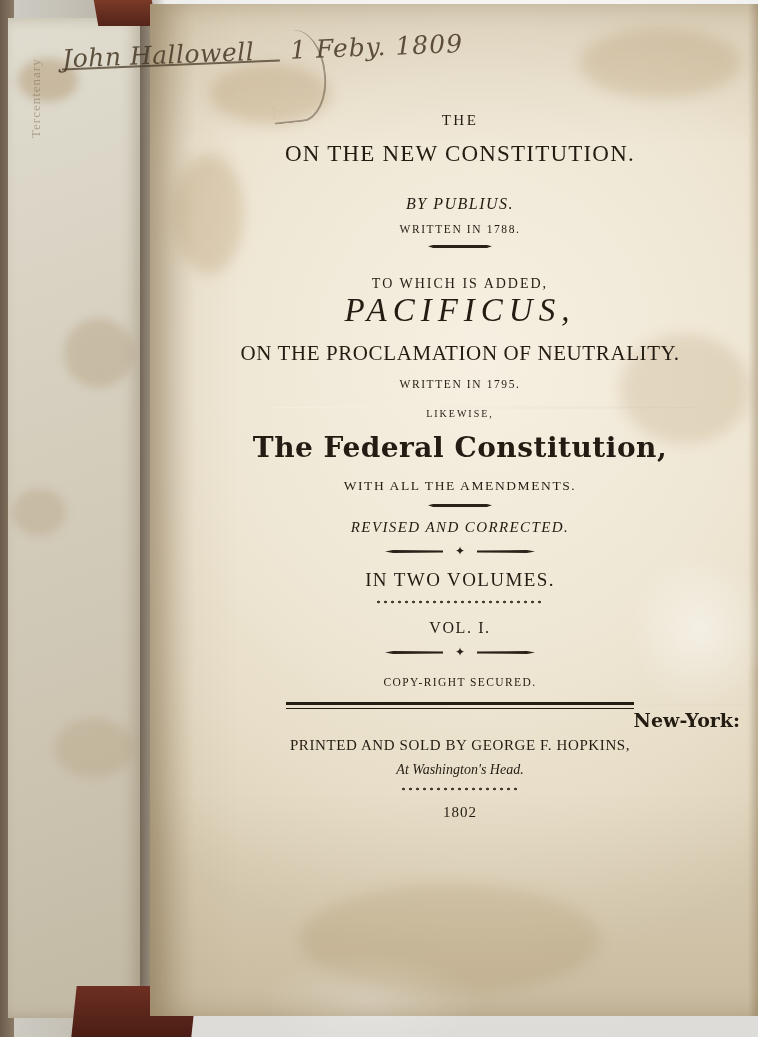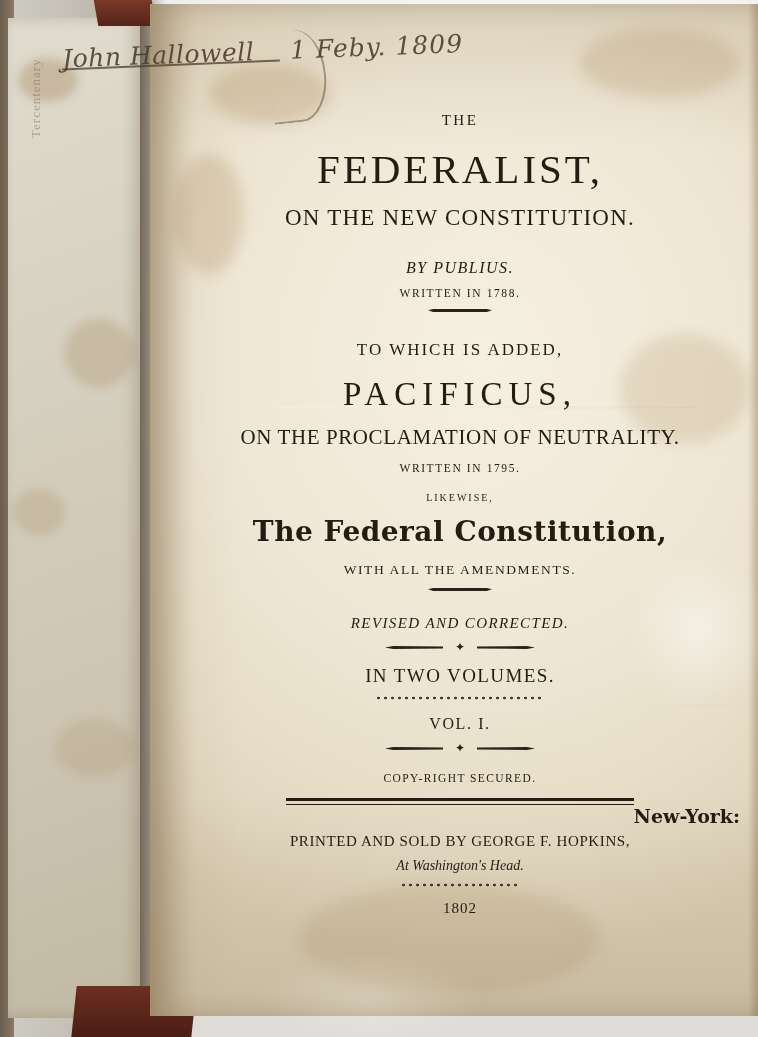--- a/index.html
+++ b/index.html
@@ -195,27 +195,28 @@
     font-style: italic;
     letter-spacing: 1.5px;
   }
   .t-written1788 {
     margin-top: 10px;
     font-size: 11.5px;
     letter-spacing: 1.6px;
   }
   .t-towhich {
     margin-top: 28px;
-    font-size: 17px;
+    font-size: 14px;
     letter-spacing: 2px;
   }
   .t-pacificus {
-    margin-top: 16px;
+    margin-top: 0;
     font-size: 33px;
     letter-spacing: 6px;
+    font-style: italic;
   }
   .t-proclamation {
     margin-top: 12px;
     font-size: 21px;
     letter-spacing: 0.6px;
   }
   .t-written1795 {
     margin-top: 12px;
     font-size: 11.5px;
     letter-spacing: 1.6px;
@@ -231,21 +232,21 @@
     font-family: "DejaVu Serif", serif;
     font-weight: 700;
     letter-spacing: 0.5px;
   }
   .t-amendments {
     margin-top: 14px;
     font-size: 13.5px;
     letter-spacing: 1.6px;
   }
   .t-revised {
-    margin-top: 24px;
+    margin-top: 12px;
     font-size: 15px;
     font-style: italic;
     letter-spacing: 1.4px;
   }
   .t-twovol {
     margin-top: 12px;
     font-size: 19px;
     letter-spacing: 1.4px;
   }
   .t-vol {
@@ -367,21 +368,20 @@
 
   <div class="handwriting">
     <span>John Hallowell</span><span class="date">1 Feby. 1809</span>
   </div>
   <div class="strike"></div>
   <div class="curl"></div>
 
   <div class="page-text">
 
     <span class="ln t-the">THE</span>
-    <span class="ln t-federalist">FEDERALIST,</span>
     <span class="ln t-onthenew">ON THE NEW CONSTITUTION.</span>
 
     <span class="ln t-bypublius">BY PUBLIUS.</span>
     <span class="ln t-written1788">WRITTEN IN 1788.</span>
 
     <div class="rule-short"></div>
 
     <span class="ln t-towhich">TO WHICH IS ADDED,</span>
     <span class="ln t-pacificus">PACIFICUS,</span>
     <span class="ln t-proclamation">ON THE PROCLAMATION OF NEUTRALITY.</span>

